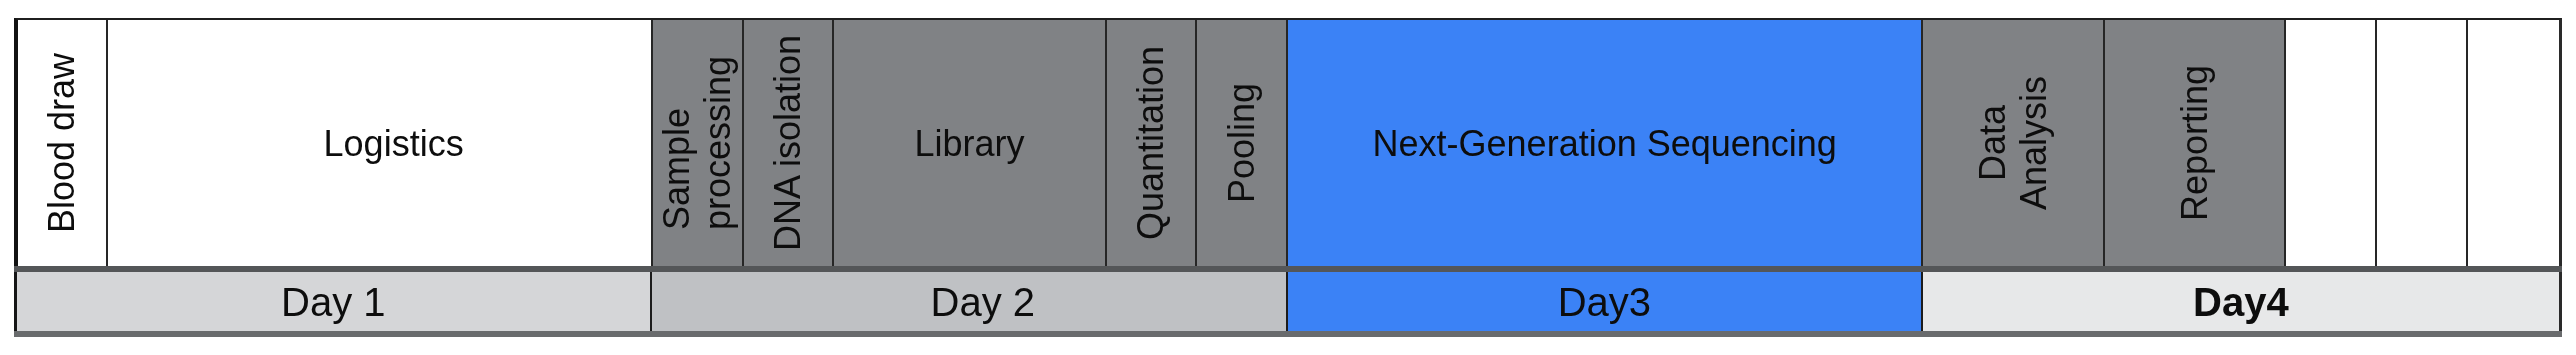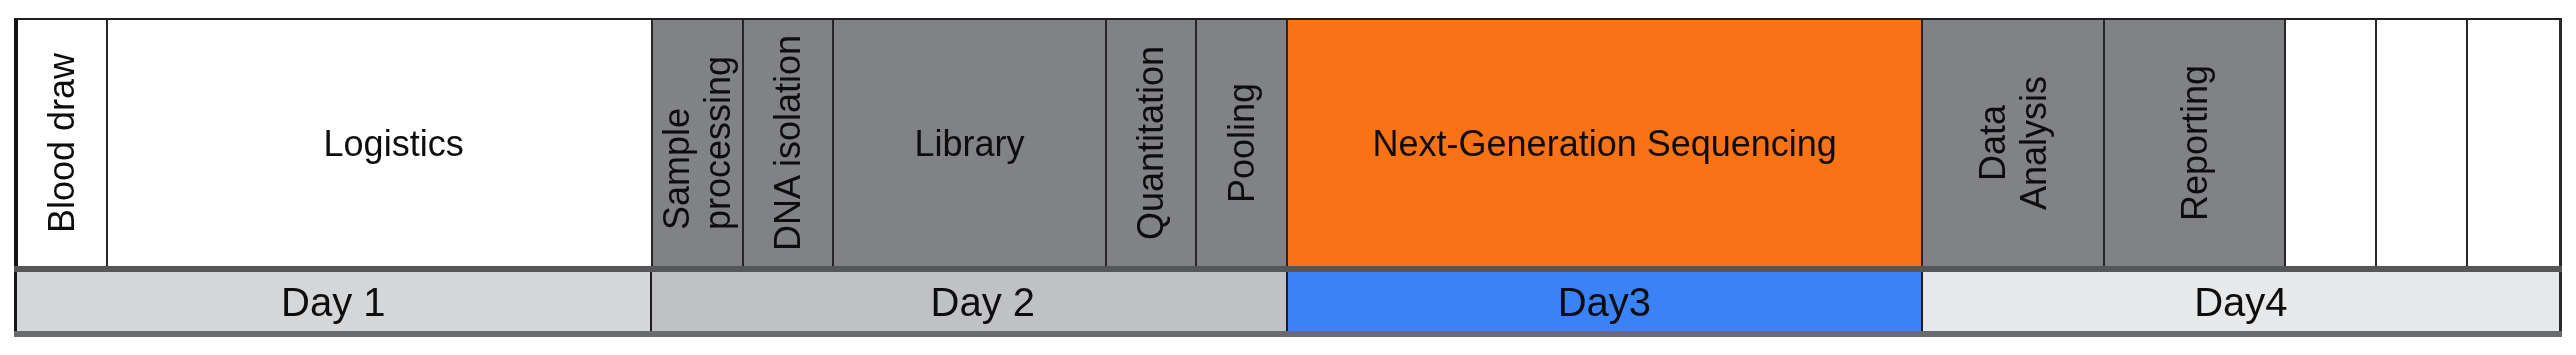--- a/index.html
+++ b/index.html
@@ -56,21 +56,21 @@
     display:grid;
     grid-template-columns:repeat(4,1fr);
     border-left:3.4px solid #161616;
     border-right:3.4px solid #2a2a2a;
     text-align:center;
   }
   .day-cell {
     display:flex; align-items:center; justify-content:center;
     border-right:2.5px solid #1c1c1c;
   }
-  .day-cell:last-child { border-right:none; }
+  .day-cell:last-child { border-right:none;font-weight:bold; }
   .day-label { font-size:40px; line-height:1; }
 </style>
 </head>
 <body>
 
 <div class="canvas">
   <div class="figure">
 
     <div class="tasks-row">
       <div class="cell" style="grid-column: span 1; background-color: rgb(255, 255, 255);">
@@ -92,21 +92,21 @@
         <div class="htext two">
           <span>Library</span>
         </div>
       </div>
       <div class="cell" style="grid-column: span 1; background-color: rgb(128, 130, 133);">
         <div class="vwrap">Quantitation</div>
       </div>
       <div class="cell" style="grid-column: span 1; background-color: rgb(128, 130, 133);">
         <div class="vwrap">Pooling</div>
       </div>
-      <div class="cell" style="grid-column: span 7; background-color: #f97316;">
+      <div class="cell" style="grid-column: span 7; background-color: #3b82f6;">
         <div class="htext">Next-Generation Sequencing</div>
       </div>
       <div class="cell" style="grid-column: span 2; background-color: rgb(128, 130, 133);">
         <div class="vwrap two ctr">
           <span>Data</span>
           <span>Analysis</span>
         </div>
       </div>
       <div class="cell" style="grid-column: span 2; background-color: rgb(128, 130, 133);">
         <div class="vwrap">Reporting</div>

